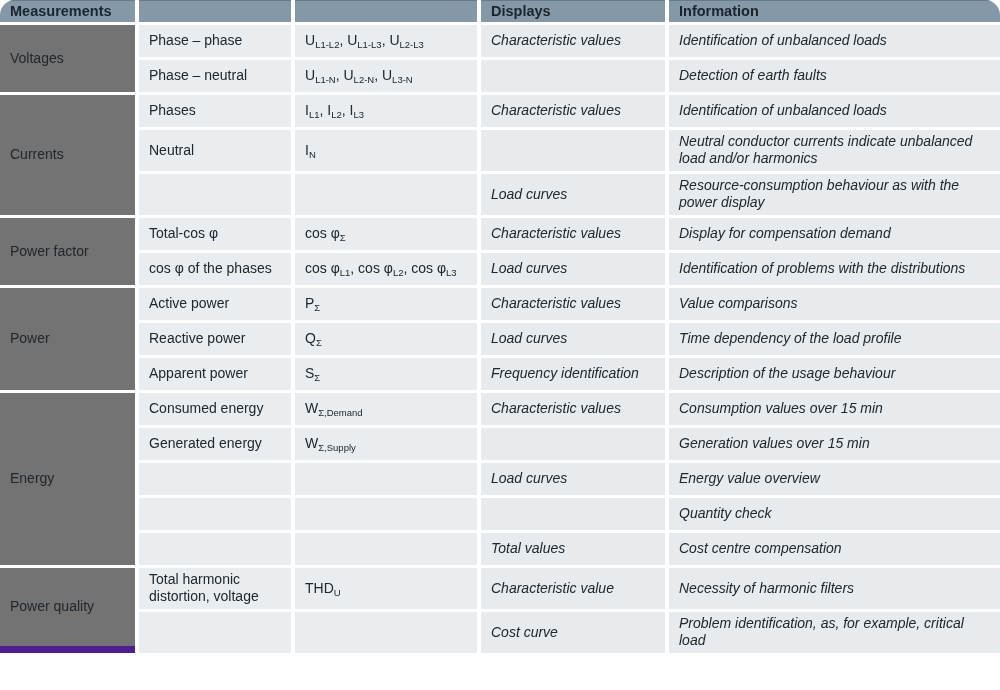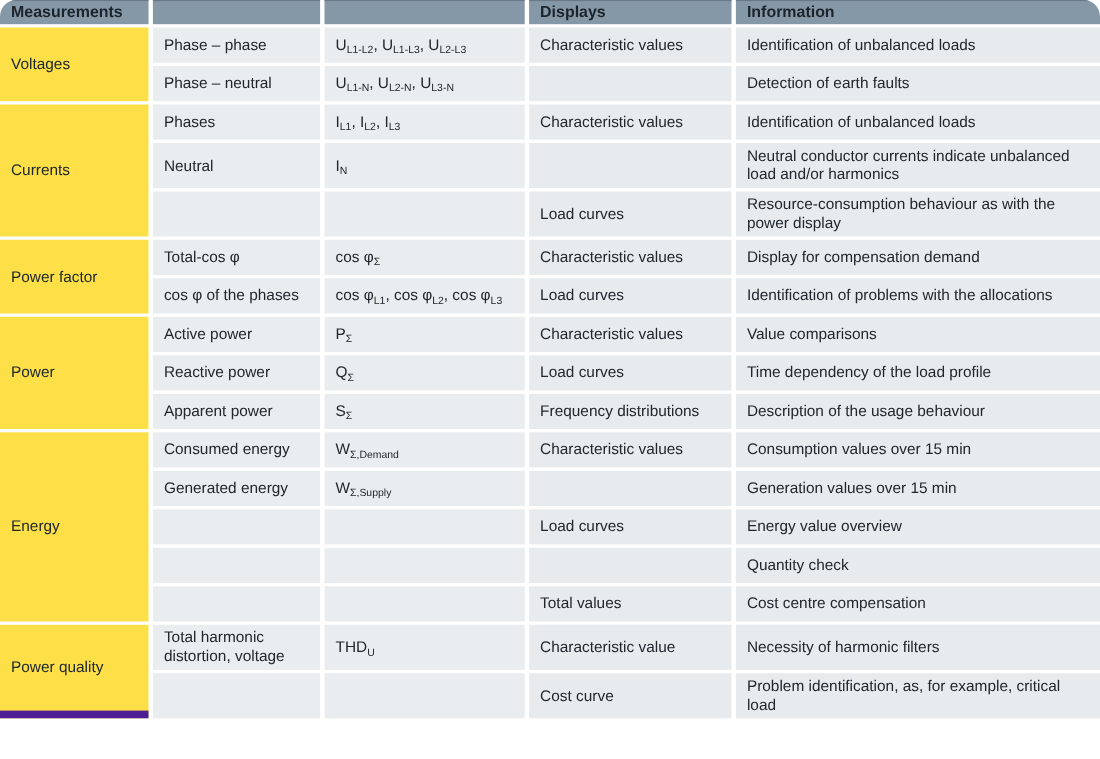--- a/index.html
+++ b/index.html
@@ -26,28 +26,28 @@
   }
   td {
     background: #e9edef;
     font-size: 14px;
     line-height: 17px;
     vertical-align: middle;
     height: 32px;
     padding: 3px 6px 4px 10px;
   }
   td.cat {
-    background: #fde047;
+    background: #737373;
     padding-right: 4px;
   }
   td.cat-last {
     border-bottom: 7px solid #4c1d95;
   }
   td.s { white-space: nowrap; margin-left: 48px; }
-  td.d, td.i { background: #e7ebee; }
+  td.d, td.i { background: #e7ebee; font-style: italic; }
   sub {
     font-size: 9.5px;
     line-height: 0;
     position: relative;
     top: 3px;
     vertical-align: baseline;
   }
 </style>
 </head>
 <body>
@@ -107,39 +107,39 @@
           <td class="cat" rowspan="2">Power factor</td>
           <td class="m">Total-cos φ</td>
           <td class="s">cos φ<sub>Σ</sub></td>
           <td class="d">Characteristic values</td>
           <td class="i">Display for compensation demand</td>
         </tr>
         <tr>
           <td class="m">cos φ of the phases</td>
           <td class="s">cos φ<sub>L1</sub>, cos φ<sub>L2</sub>, cos φ<sub>L3</sub></td>
           <td class="d">Load curves</td>
-          <td class="i">Identification of problems with the allocations</td>
+          <td class="i">Identification of problems with the distributions</td>
         </tr>
         <tr>
           <td class="cat" rowspan="3">Power</td>
           <td class="m">Active power</td>
           <td class="s">P<sub>Σ</sub></td>
           <td class="d">Characteristic values</td>
           <td class="i">Value comparisons</td>
         </tr>
         <tr>
           <td class="m">Reactive power</td>
           <td class="s">Q<sub>Σ</sub></td>
           <td class="d">Load curves</td>
           <td class="i">Time dependency of the load profile</td>
         </tr>
         <tr>
           <td class="m">Apparent power</td>
           <td class="s">S<sub>Σ</sub></td>
-          <td class="d">Frequency distributions</td>
+          <td class="d">Frequency identification</td>
           <td class="i">Description of the usage behaviour</td>
         </tr>
         <tr>
           <td class="cat" rowspan="5">Energy</td>
           <td class="m">Consumed energy</td>
           <td class="s">W<sub>Σ,Demand</sub></td>
           <td class="d">Characteristic values</td>
           <td class="i">Consumption values over 15 min</td>
         </tr>
         <tr>

